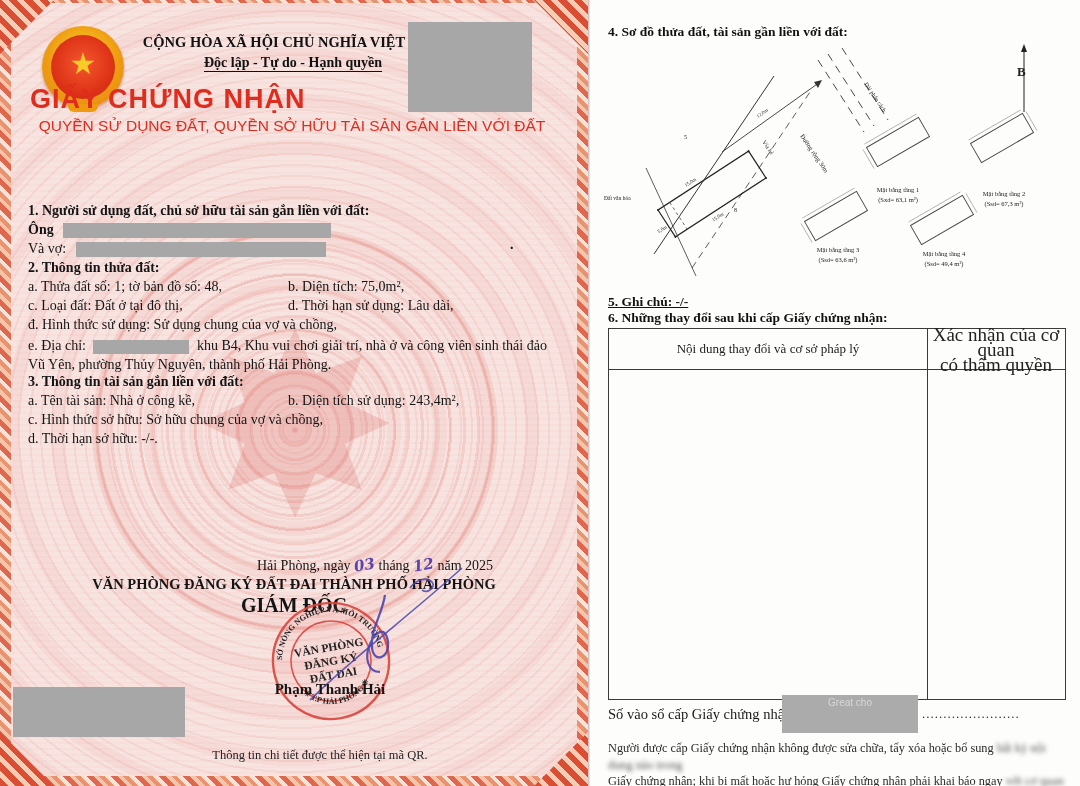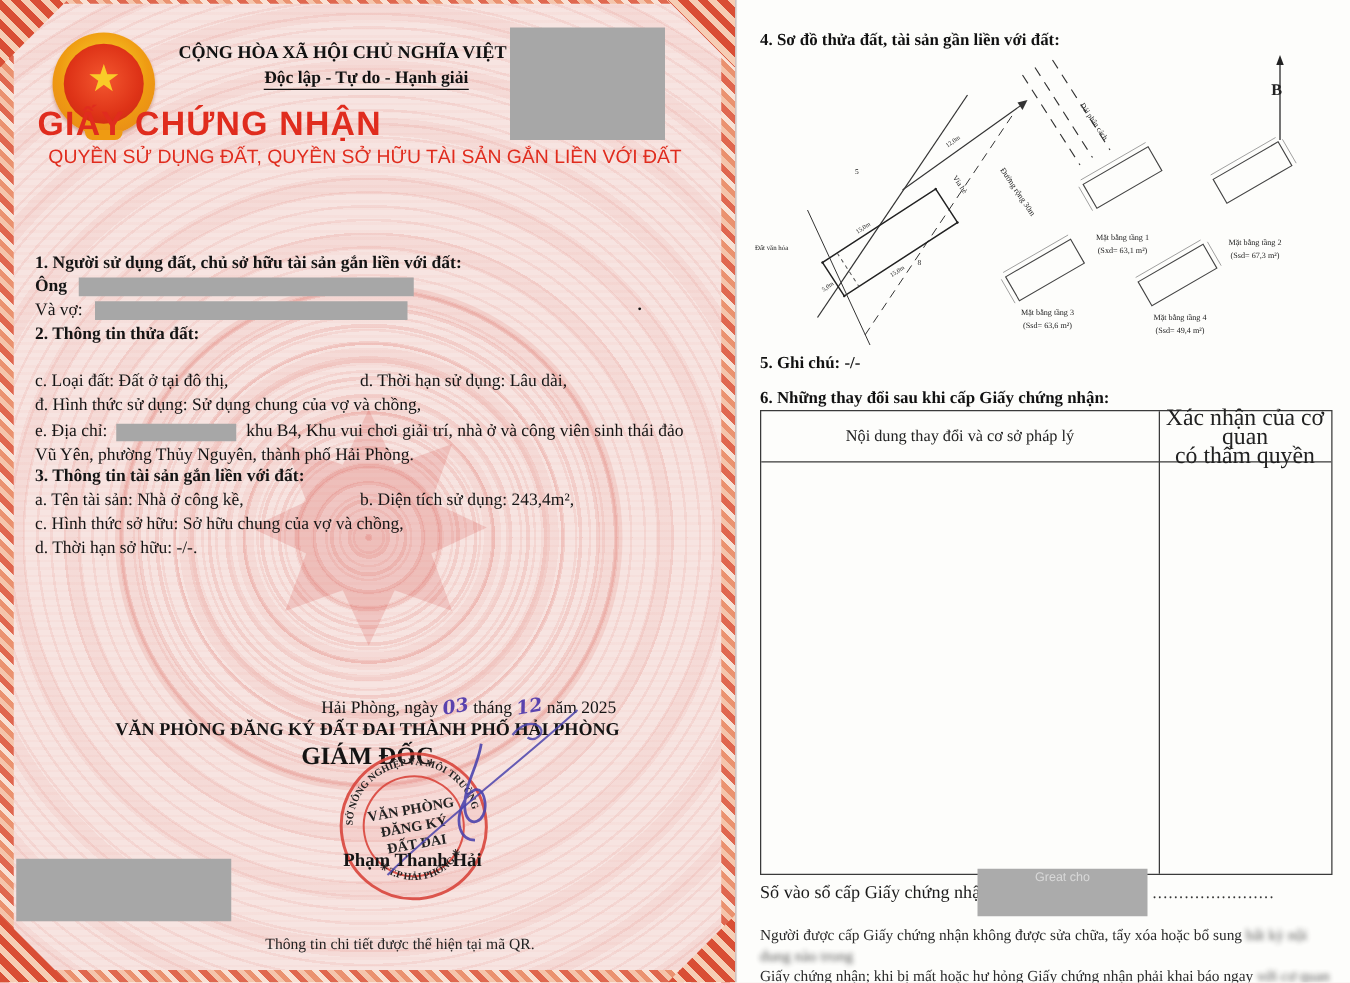--- a/index.html
+++ b/index.html
@@ -86,39 +86,43 @@
 
 
   <div class="abs emblem">
     <div class="outer"></div>
     <div class="inner"></div>
     <div class="star">★</div>
     <div class="base"></div>
   </div>
 
   <div class="abs nat1">CỘNG HÒA XÃ HỘI CHỦ NGHĨA VIỆT NAM</div>
-  <div class="abs nat2"><span>Độc lập - Tự do - Hạnh giải</span></div>
+  <div class="abs nat2"><span>Độc lập - Tự do - Hạnh quyền</span></div>
 
   <div class="abs redact" style="left:408px;top:22px;width:124px;height:90px;"></div>
 
   <div class="abs cert-title">GIẤY CHỨNG NHẬN</div>
   <div class="abs cert-subtitle">QUYỀN SỬ DỤNG ĐẤT, QUYỀN SỞ HỮU TÀI SẢN GẮN LIỀN VỚI ĐẤT</div>
 
   <div class="abs ln b" style="top:203px;">1. Người sử dụng đất, chủ sở hữu tài sản gắn liền với đất:</div>
   <div class="abs ln" style="top:222px;">
     <span class="b">Ông</span>
     <span class="ibox redact" style="width:268px;height:15px;margin-left:6px;"></span>
   </div>
   <div class="abs ln" style="top:241px;">
     <span>Và vợ:</span>
     <span class="ibox redact" style="width:250px;height:15px;margin-left:6px;"></span>
     <span class="b" style="position:absolute;left:482px;top:-4px;">.</span>
   </div>
 
   <div class="abs ln b" style="top:260px;">2. Thông tin thửa đất:</div>
+  <div class="abs ln" style="top:279px;">
+    <span>a. Thửa đất số: 1; tờ bản đồ số: 48,</span>
+    <span class="colb">b. Diện tích: 75,0m²,</span>
+  </div>
   <div class="abs ln" style="top:298px;">
     <span>c. Loại đất: Đất ở tại đô thị,</span>
     <span class="colb">d. Thời hạn sử dụng: Lâu dài,</span>
   </div>
   <div class="abs ln" style="top:317px;">đ. Hình thức sử dụng: Sử dụng chung của vợ và chồng,</div>
   <div class="abs ln wrapln" style="top:336px;white-space:normal;">
     <span>e. Địa chỉ:</span>
     <span class="ibox redact" style="width:96px;height:14px;margin:0 4px;"></span>
     <span>khu B4, Khu vui chơi giải trí, nhà ở và công viên sinh thái đảo Vũ Yên, phường Thủy Nguyên, thành phố Hải Phòng.</span>
   </div>
@@ -236,21 +240,21 @@
 
     <g transform="translate(346,180) rotate(-30)">
       <rect x="-30" y="-11" width="60" height="22" fill="none" stroke="#444" stroke-width="0.9"></rect>
       <line x1="-30" y1="-15" x2="30" y2="-15" stroke="#777" stroke-width="0.5"></line>
         <line x1="34" y1="-11" x2="34" y2="11" stroke="#777" stroke-width="0.5"></line>
     </g>
     <text x="348" y="216" font-size="6.5" text-anchor="middle">Mặt bằng tầng 4</text>
     <text x="348" y="226" font-size="6.5" text-anchor="middle">(Ssd= 49,4  m²)</text>
   </svg>
 
-  <div class="rp-h" style="left:18px;top:282px;">5. Ghi chú: -/-</div>
+  <div class="rp-h" style="left:18px;top:294px;text-decoration:underline;">5. Ghi chú: -/-</div>
   <div class="rp-h" style="left:18px;top:310px;">6. Những thay đổi sau khi cấp Giấy chứng nhận:</div>
 
   <div class="abs tablebox">
     <div class="tb-col" style="left:0;width:318px;"></div>
     <div class="tb-headrow"></div>
     <div class="th1">Nội dung thay đổi và cơ sở pháp lý</div>
     <div class="th2">
       <span><span>Xác nhận của cơ quan</span><br>
       <span>có thẩm quyền</span></span>
     </div>

